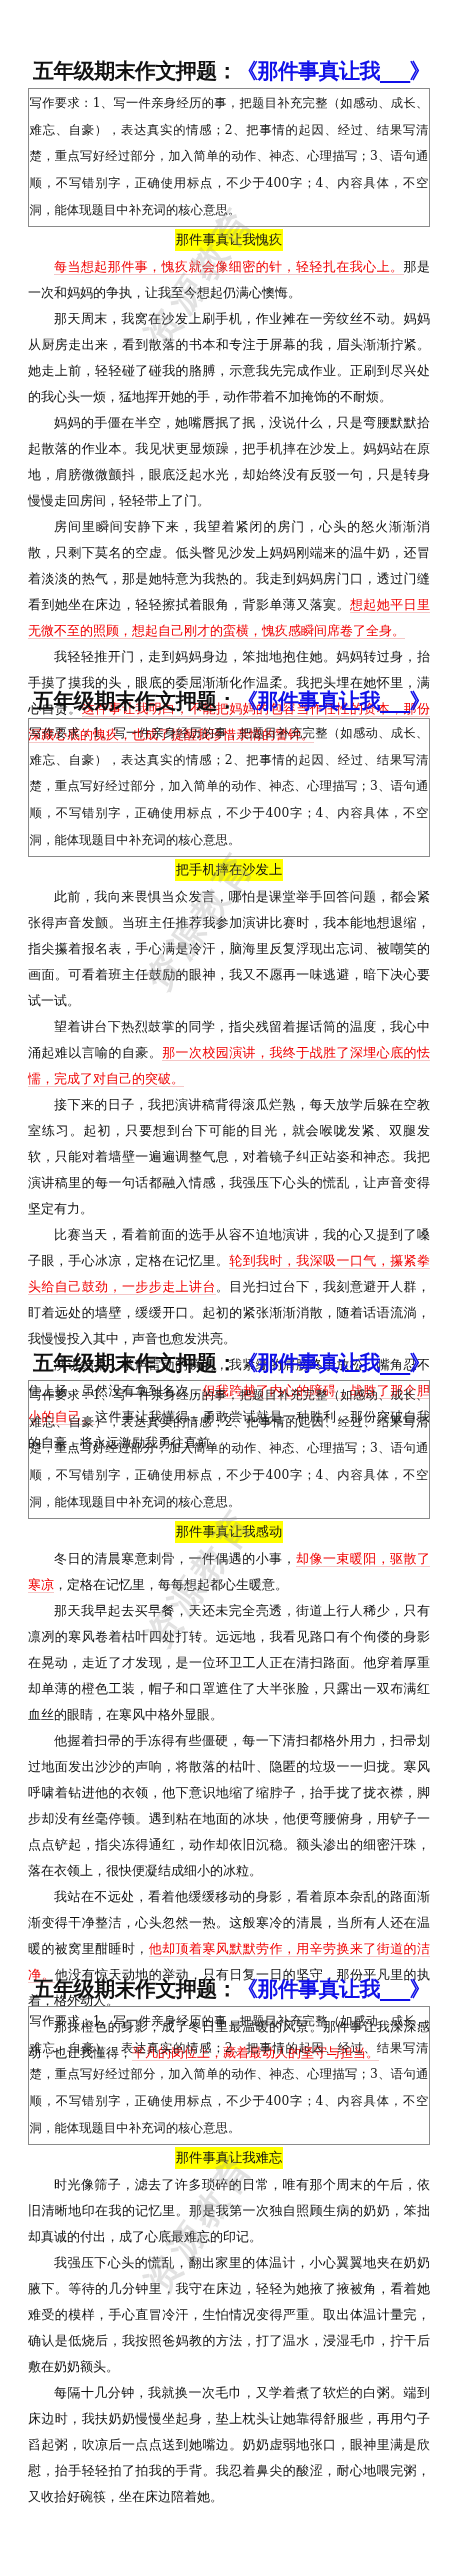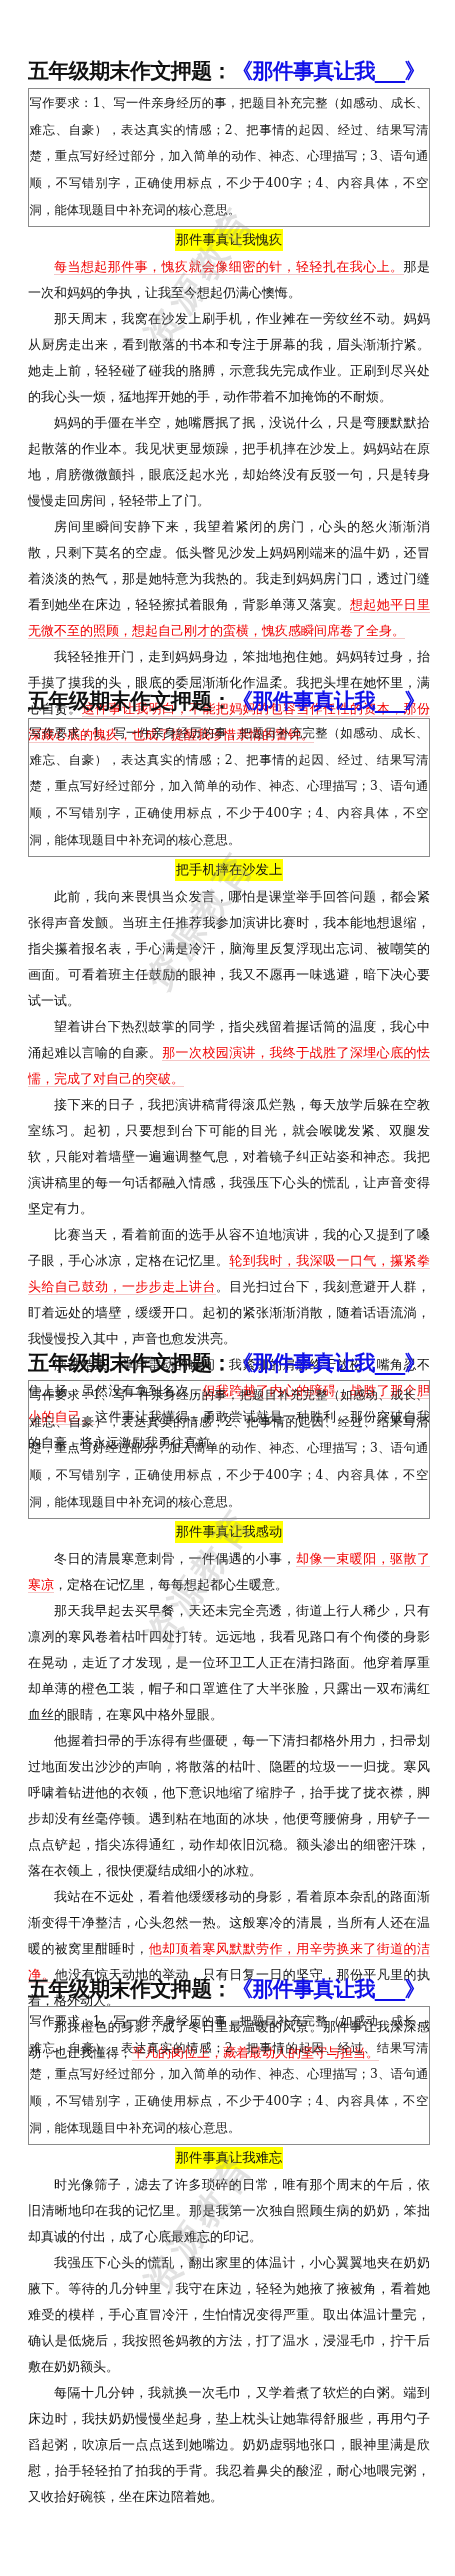--- a/index.html
+++ b/index.html
@@ -1,21 +1,21 @@
 <!DOCTYPE html>
 <html style="font-size:10px"><head>
 <meta charset="utf-8">
 <style>
   html, body { margin: 0; padding: 0; background: #ffffff; }
   body { width: 455px; height: 2576px; position: relative; overflow: hidden;
          font-family: "DejaVu Sans", "Liberation Sans", sans-serif; color: #111; }
   .page { position: absolute; left: 0; top: 0; width: 455px; height: 2576px; }
   .section { position: absolute; left: 28px; width: 402px; }
   .main-title { font-size: 21px; font-weight: bold; letter-spacing: -0.6px; white-space: nowrap;
-                line-height: 28px; height: 28px; }
+                line-height: 28px; height: 28px; text-align: right; }
   .main-title .prefix { color: #111; }
   .main-title .topic { color: #1010e8; }
   .main-title .blank { color: #1010e8; text-decoration: underline; text-decoration-thickness: 1.3px;
                        text-underline-offset: 2.5px; }
   .req-box { margin-top: 3px; border: 0.6px solid #8a8a8a; padding: 1.3px 0.6px 2.5px 0.6px;
              font-family: "DejaVu Serif", "Liberation Serif", serif; font-size: 12.3px;
              line-height: 26.6px; text-align: justify; color: #151515; letter-spacing: 0.1px; }
   .essay-title-wrap { text-align: center; margin-top: 2.5px; height: 25px; }
   .essay-title { display: inline-block; background: #ffff00; font-size: 13.3px;
                  line-height: 21.5px; padding: 0 0.6px; color: #111; }

